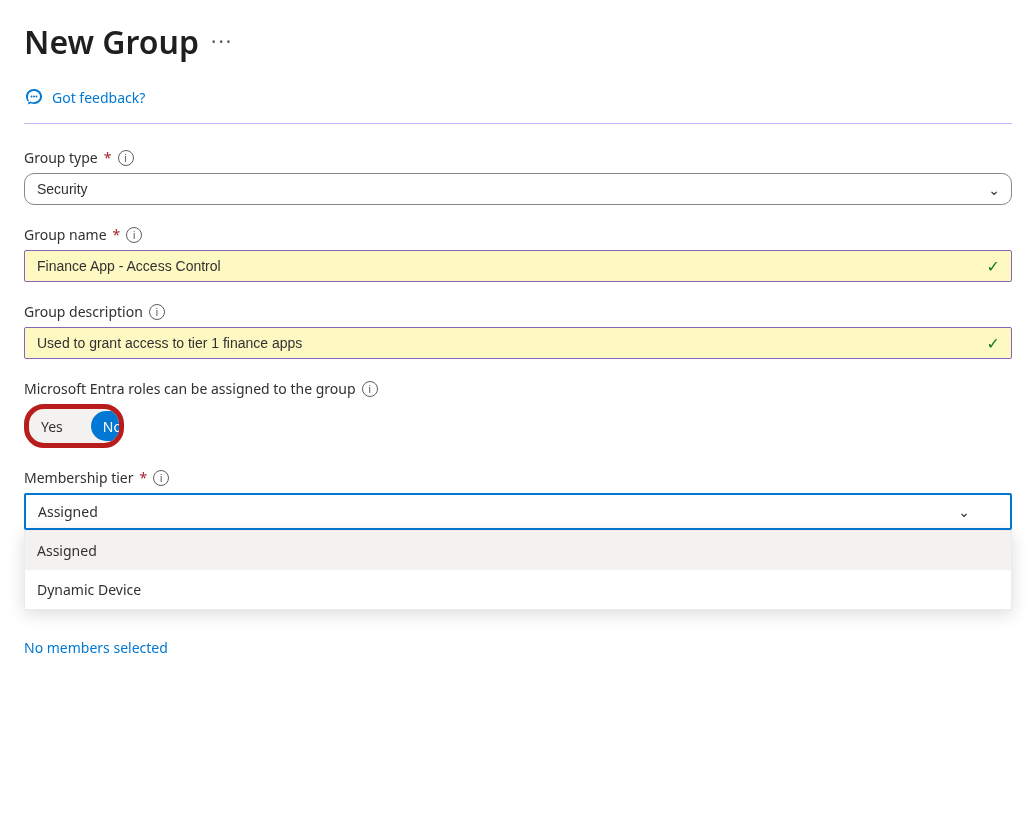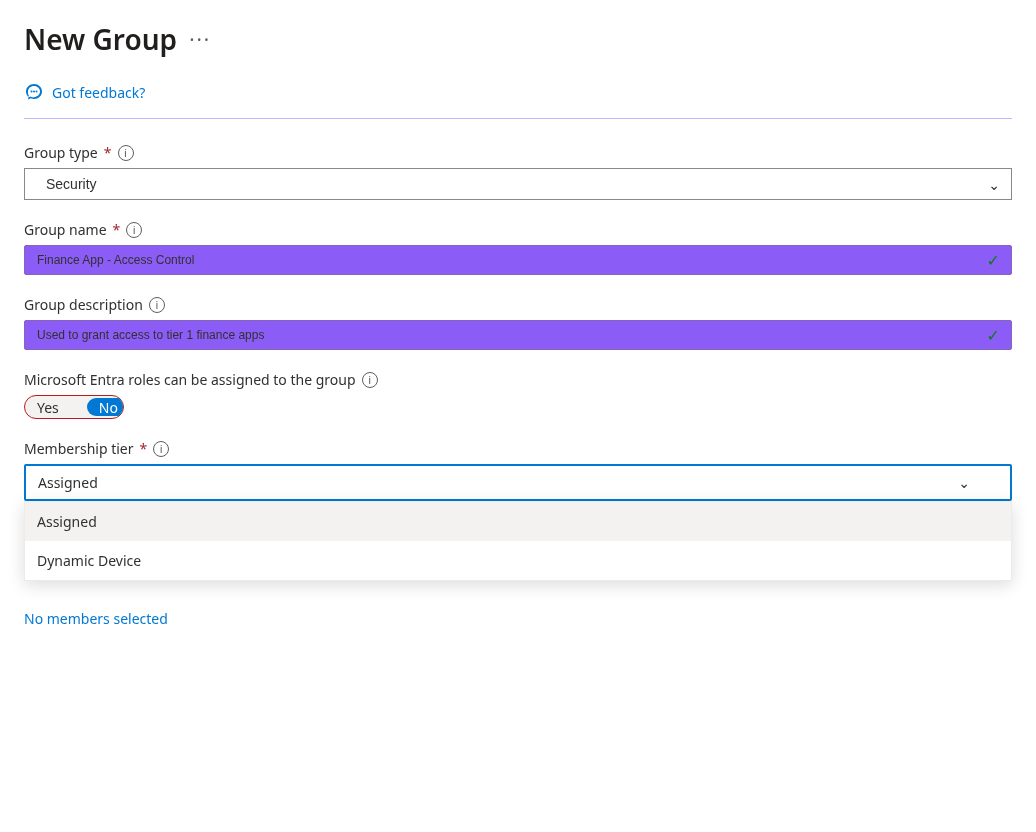--- a/index.html
+++ b/index.html
@@ -15,21 +15,21 @@
       padding: 20px 24px;
       position: relative;
     }
     .page-title-row {
       display: flex;
       align-items: center;
       gap: 12px;
       margin-bottom: 24px;
     }
     .page-title {
-      font-size: 28px;
+      font-size: 32px;
       font-weight: 600;
       color: #201f1e;
     }
     .ellipsis-btn {
       color: #605e5c;
       font-size: 20px;
       cursor: pointer;
       letter-spacing: 2px;
       display: flex;
       align-items: center;
@@ -73,22 +73,22 @@
       align-items: center;
       justify-content: center;
       font-size: 11px;
       color: #605e5c;
       cursor: pointer;
       flex-shrink: 0;
     }
     .select-dropdown {
       width: 100%;
       border: 1px solid #8a8886;
-      border-radius: 0;
-      padding: 7px 40px 7px 21px;
+      border-radius: 10px;
+      padding: 7px 40px 7px 12px;
       font-size: 14px;
       color: #323130;
       background: #ffffff;
       appearance: none;
       cursor: pointer;
       position: relative;
     }
     .select-wrapper {
       position: relative;
     }
@@ -99,23 +99,23 @@
       transform: translateY(-50%);
       color: #323130;
       pointer-events: none;
       font-size: 14px;
     }
     .text-input {
       width: 100%;
       border: 1px solid #8a8886;
       border-radius: 2px;
       padding: 7px 40px 7px 12px;
-      font-size: 12px;
-      color: #323130;
-      background: #8b5cf6;
+      font-size: 14px;
+      color: #323130;
+      background: #fef9c3;
       outline: none;
       position: relative;
     }
     .input-wrapper {
       position: relative;
     }
     .input-wrapper .check-icon {
       position: absolute;
       right: 12px;
       top: 50%;
@@ -129,24 +129,24 @@
     }
     .toggle-row {
       display: flex;
       align-items: center;
       gap: 4px;
     }
     .toggle-container {
       display: flex;
       align-items: center;
       background: #f3f2f1;
-      border: 1px solid #b91c1c;
+      border: 5px solid #b91c1c;
       border-radius: 20px;
       overflow: hidden;
-      height: 24px;
+      height: 44px;
       width: 100px;
     }
     .toggle-option {
       flex: 1;
       height: 100%;
       display: flex;
       align-items: center;
       justify-content: center;
       font-size: 14px;
       cursor: pointer;

